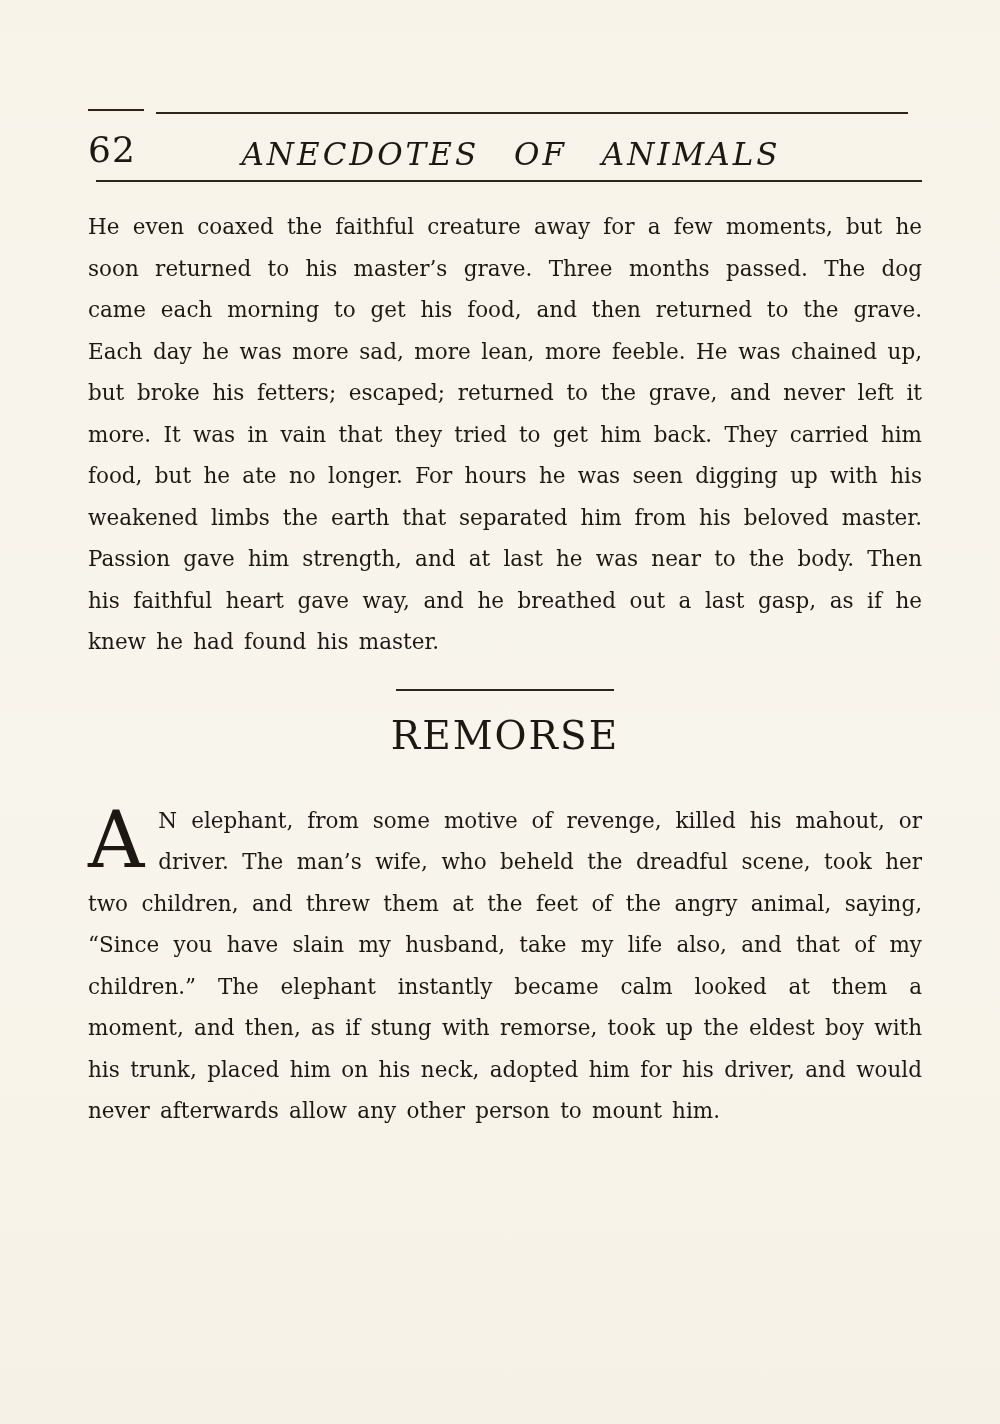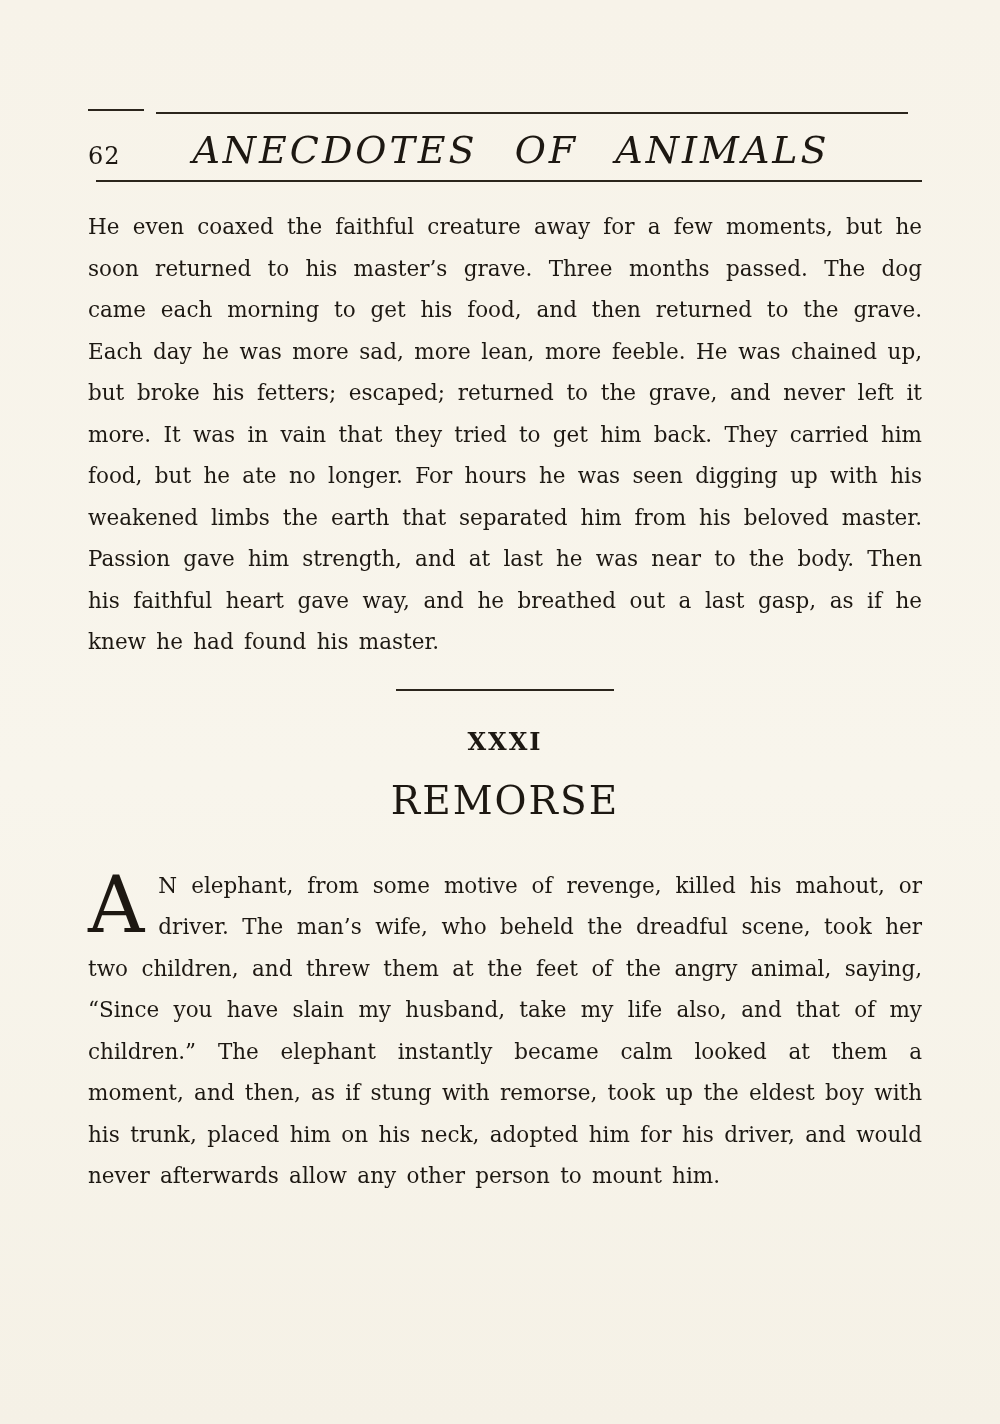--- a/index.html
+++ b/index.html
@@ -38,31 +38,31 @@
     margin-right: 14px;
   }
   .header-row {
     position: relative;
     height: 66px;
   }
   .page-number {
     position: absolute;
     left: 0;
     bottom: 10px;
-    font-size: 24px;
+    font-size: 36px;
     letter-spacing: 1px;
   }
   .header-title {
     position: absolute;
     left: 12px;
     right: 0;
     bottom: 8px;
     text-align: center;
     font-style: italic;
-    font-size: 38px;
+    font-size: 31px;
     letter-spacing: 3px;
     word-spacing: 22px;
   }
   .rule-bottom {
     border-top: 2px solid #2b251c;
     margin-left: 8px;
   }
 
   
   .body-text {
@@ -121,21 +121,20 @@
     </div>
     <div class="rule-bottom"></div>
   </header>
 
   <main>
 
     <p class="body-text p1">He even coaxed the faithful creature away for a few moments, but he soon returned to his master’s grave. Three months passed. The dog came each morning to get his food, and then returned to the grave. Each day he was more sad, more lean, more feeble. He was chained up, but broke his fetters; escaped; returned to the grave, and never left it more. It was in vain that they tried to get him back. They carried him food, but he ate no longer. For hours he was seen digging up with his weakened limbs the earth that separated him from his beloved master. Passion gave him strength, and at last he was near to the body. Then his faithful heart gave way, and he breathed out a last gasp, as if he knew he had found his master.</p>
 
     <hr class="section-divider">
 
-    <div class="chapter-number">XXXI</div>
 
     <div class="chapter-title">REMORSE</div>
 
     <p class="body-text p2">
       <span class="drop-cap">A</span><span>N elephant, from some motive of revenge, killed his mahout, or driver. The man’s wife, who beheld the dreadful scene, took her two children, and threw them at the feet of the angry animal, saying, “Since you have slain my husband, take my life also, and that of my children.” The elephant instantly became calm looked at them a moment, and then, as if stung with remorse, took up the eldest boy with his trunk, placed him on his neck, adopted him for his driver, and would never afterwards allow any other person to mount him.</span>
     </p>
 
   </main>
 
 </div>

